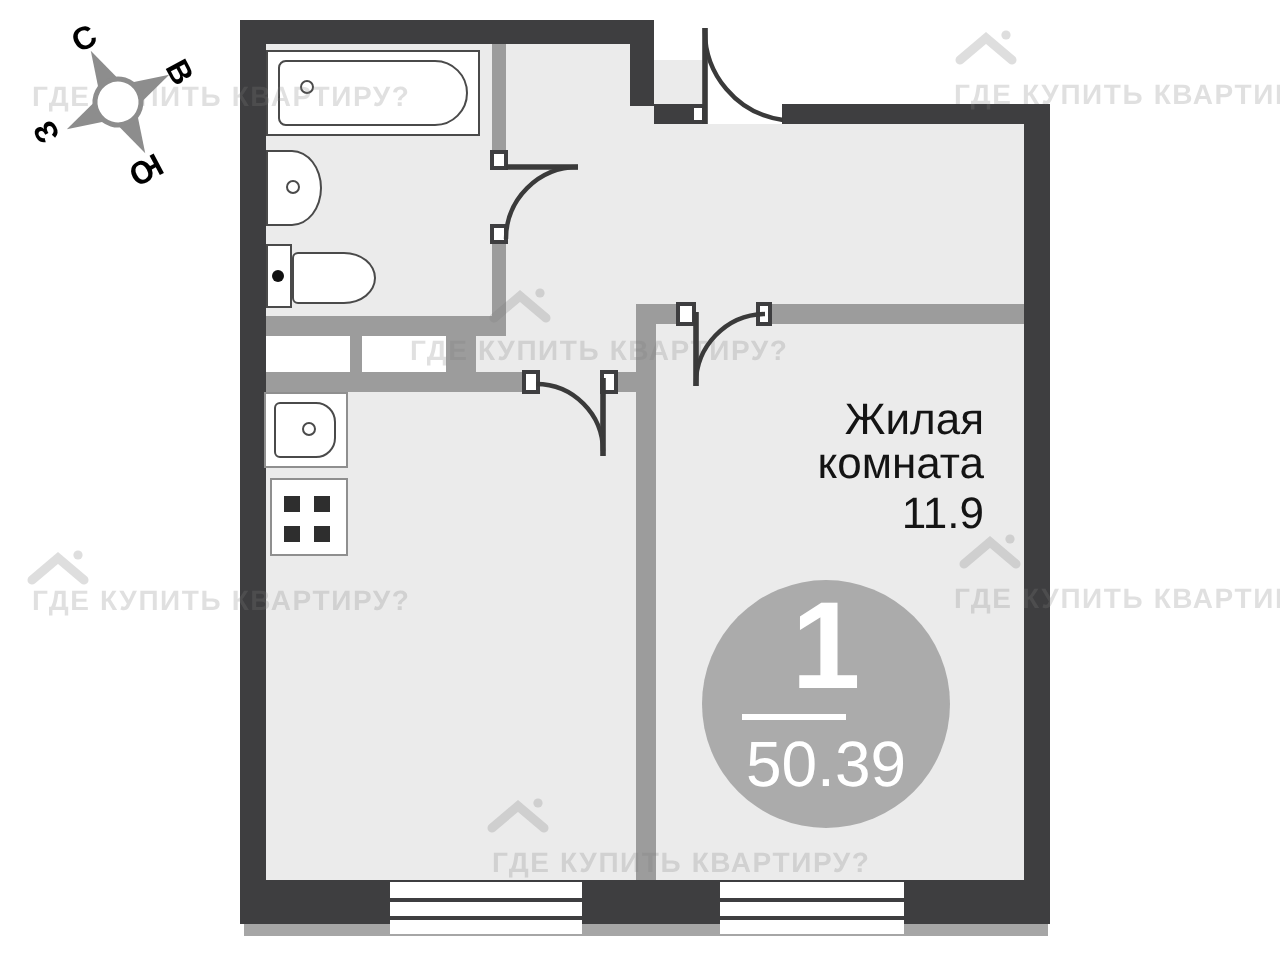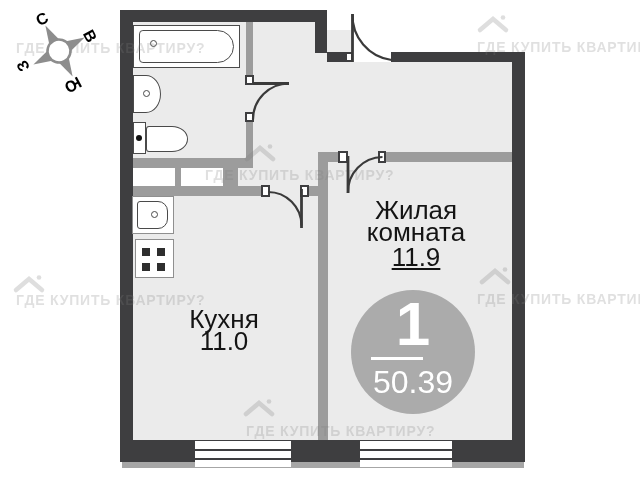--- a/index.html
+++ b/index.html
@@ -11,21 +11,21 @@
   .floor{position:absolute;background:#ebebeb;}
   .hole{position:absolute;background:#ffffff;}
   .sill{position:absolute;background:#a6a6a6;}
   .win{position:absolute;background:#ffffff;}
   .winline{position:absolute;left:0;right:0;height:2.5px;background:#3e3e40;}
   .notch{position:absolute;background:#ffffff;border:2px solid #3e3e40;box-sizing:border-box;}
   .fix{position:absolute;background:#ffffff;border:1.5px solid #4a4a4a;box-sizing:border-box;}
   .fixbox{position:absolute;background:#ffffff;border:1px solid #8f8f8f;box-sizing:border-box;}
   .burner{position:absolute;background:#2e2e2e;}
   .drain{position:absolute;background:#ffffff;border:1.5px solid #4a4a4a;border-radius:50%;box-sizing:border-box;}
-  .roomlabel{position:absolute;text-align:center;color:#141414;font-size:26px;line-height:22px;}
+  .roomlabel{position:absolute;text-align:right;color:#141414;font-size:22px;line-height:22px;}
   .wm{position:absolute;font-weight:bold;font-size:14px;letter-spacing:0.8px;
       color:rgba(125,125,125,0.24);white-space:nowrap;}
   #badge{position:absolute;left:351px;top:290px;width:124px;height:124px;border-radius:50%;
          background:#ababab;display:flex;flex-direction:column;align-items:center;
          color:#ffffff;padding-top:4px;box-sizing:border-box;}
   #badge .count{font-size:62px;font-weight:bold;line-height:60px;}
   #badge .divider{width:52px;height:3px;background:#ffffff;margin:3px 0 5px 0;transform:translateX(-16px);}
   #badge .area{font-size:32px;line-height:34px;}
   svg text{font-family:"Liberation Sans", sans-serif;}
 </style>
@@ -90,25 +90,21 @@
   <div class="drain" style="left:151px;top:211px;width:7px;height:7px;"></div>
   <div class="fixbox" style="left:135px;top:239px;width:39px;height:39px;"></div>
   <div class="burner" style="left:142px;top:248px;width:8px;height:8px;"></div>
   <div class="burner" style="left:157px;top:248px;width:8px;height:8px;"></div>
   <div class="burner" style="left:142px;top:263px;width:8px;height:8px;"></div>
   <div class="burner" style="left:157px;top:263px;width:8px;height:8px;"></div>
 
   <div class="roomlabel" style="left:340px;top:199px;width:152px;">
     <div>Жилая</div>
     <div>комната</div>
-    <div style="margin-top:3px;text-decoration:underline;">11.9</div>
-  </div>
-  <div class="roomlabel" style="left:149px;top:308px;width:150px;">
-    <div>Кухня</div>
-    <div>11.0</div>
+    <div style="margin-top:3px;">11.9</div>
   </div>
 
   <div id="badge">
     <div class="count">1</div>
     <div class="divider"></div>
     <div class="area">50.39</div>
   </div>
 
   <div class="wm" style="left:16px;top:40px;">ГДЕ КУПИТЬ КВАРТИРУ?</div>
   <div class="wm" style="left:477px;top:39px;">ГДЕ КУПИТЬ КВАРТИРУ?</div>

